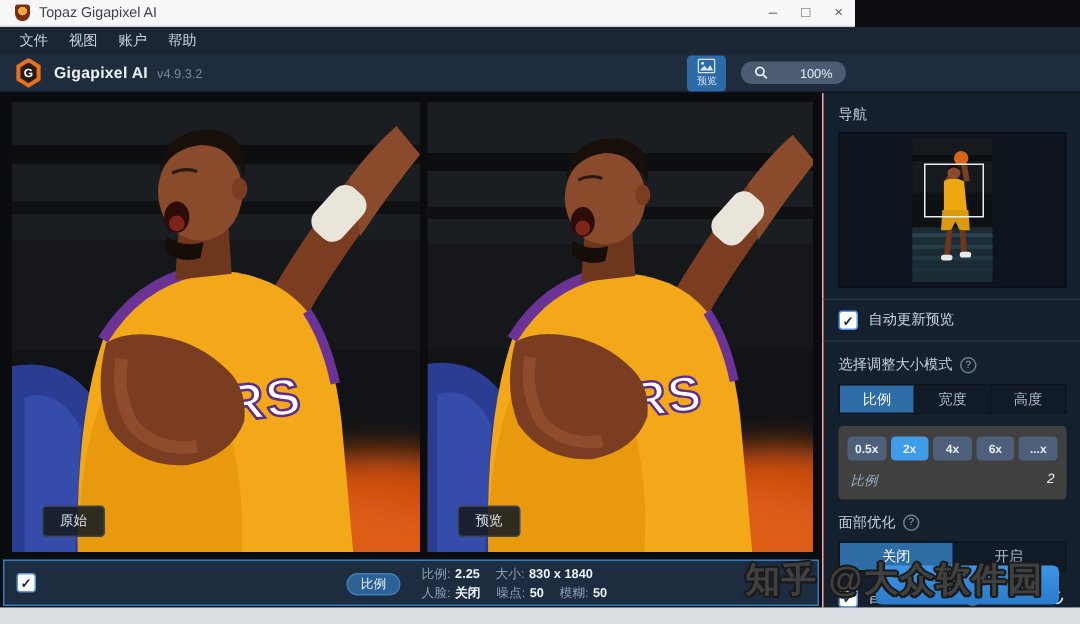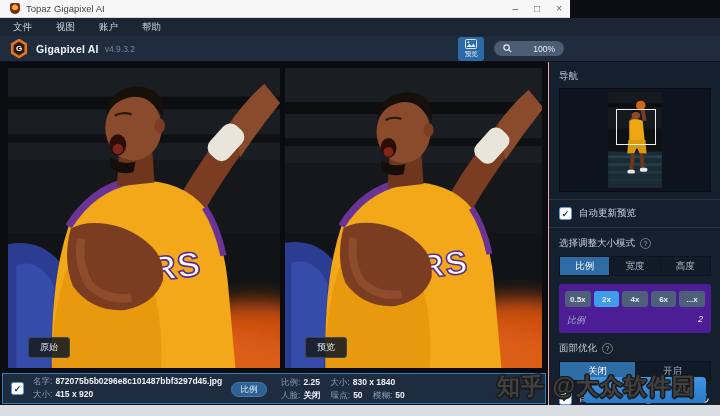--- a/index.html
+++ b/index.html
@@ -9,21 +9,21 @@
 
   
   .titlebar { position: absolute; left: 0; top: 0; width: 570px; height: 18px; background: #f7f7f7; display: flex; align-items: center; justify-content: space-between; padding: 0 8px 0 10px; border-bottom: 1px solid #d7d7d7; }
   .tb-left { display: flex; align-items: center; gap: 6px; }
   .app-icon { width: 10px; height: 11px; background: radial-gradient(circle at 50% 40%, #f2a93c 0 35%, #7a2d12 36% 100%); border-radius: 2px 2px 45% 45%; display: inline-block; }
   .tb-title { font-size: 9.5px; color: #3f444a; }
   .tb-controls { display: flex; gap: 16px; }
   .tb-btn { font-size: 10px; color: #5a5f66; line-height: 14px; cursor: default; }
 
   
-  .menubar { position: absolute; left: 0; top: 18px; width: 720px; height: 18px; background: #1c2534; display: flex; align-items: center; gap: 24px; padding-left: 13px; }
+  .menubar { position: absolute; left: 0; top: 18px; width: 720px; height: 18px; background: #1c2534; display: flex; align-items: center; gap: 14px; padding-left: 13px; }
   .menu-item { font-size: 9.5px; color: #c9d4e0; }
 
   
   .toolbar { position: absolute; left: 0; top: 36px; width: 720px; height: 26px; background: #1f2c3e; display: flex; align-items: center; padding: 0 10px; border-bottom: 1px solid #0d1218; }
   .logo-hex { width: 18px; height: 20px; background: #e8721c; clip-path: polygon(50% 0, 95% 25%, 95% 75%, 50% 100%, 5% 75%, 5% 25%); display: flex; align-items: center; justify-content: center; margin-right: 8px; }
   .logo-inner { width: 12px; height: 14px; background: #261a12; clip-path: polygon(50% 0, 95% 25%, 95% 75%, 50% 100%, 5% 75%, 5% 25%); color: #fff; font-size: 8px; font-weight: bold; display: flex; align-items: center; justify-content: center; }
   .app-name { font-size: 10.5px; color: #eef2f6; font-weight: bold; margin-right: 6px; letter-spacing: .2px; }
   .app-version { font-size: 8.5px; color: #77879a; }
   .toolbar-right { margin-left: auto; display: flex; align-items: center; gap: 10px; margin-right: 146px; }
   .preview-btn { width: 26px; height: 24px; background: #2d6aa8; border-radius: 3px; display: flex; flex-direction: column; align-items: center; justify-content: center; gap: 1px; cursor: pointer; }
@@ -51,21 +51,21 @@
   .check-row { display: flex; align-items: center; gap: 7px; margin-top: 7px; }
   .checkbox { width: 13px; height: 13px; background: #fdfdfd; border: 1px solid #5b99d6; border-radius: 2.5px; display: flex; align-items: center; justify-content: center; font-size: 9px; font-weight: bold; color: #182f47; cursor: pointer; }
   .check-label { font-size: 9.5px; color: #cdd7e1; }
   .section-head { display: flex; align-items: center; gap: 5px; margin-top: 9px; }
   .section-title { font-size: 9.5px; color: #c3cfdb; }
   .help-icon { width: 11px; height: 11px; border: 1px solid #6d7f93; border-radius: 50%; font-size: 7px; color: #9fb1c3; display: flex; align-items: center; justify-content: center; cursor: pointer; }
   .tabs { display: flex; width: 152px; height: 20px; margin-top: 6px; background: #111b28; border: 1px solid #0c141d; }
   .tab { flex: 1; display: flex; align-items: center; justify-content: center; font-size: 9.5px; color: #aebbc9; border-right: 1px solid #0c141d; cursor: pointer; }
   .tab:last-child { border-right: none; }
   .tab.active { background: #2e6ca6; color: #fff; }
-  .scale-panel { width: 152px; margin-top: 8px; background: #4c1d95; border-radius: 3px; padding: 7px 6px 6px 6px; }
+  .scale-panel { width: 152px; margin-top: 8px; background: #404040; border-radius: 3px; padding: 7px 6px 6px 6px; }
   .scale-row { display: flex; gap: 3px; }
   .scale-btn { flex: 1; height: 16px; background: #4e5f7a; border-radius: 3px; font-size: 8px; font-weight: bold; color: #e8eef5; display: flex; align-items: center; justify-content: center; cursor: pointer; }
   .scale-btn.active { background: #3e9ce8; }
   .scale-caption-row { display: flex; justify-content: space-between; margin-top: 7px; padding: 0 2px; }
   .scale-caption { font-size: 9px; font-style: italic; color: #9db0c2; }
   .scale-value { font-size: 9px; font-style: italic; color: #e9eff5; }
   .toggle { display: flex; width: 152px; height: 20px; margin-top: 6px; background: #111b28; border: 1px solid #0c141d; }
   .toggle-opt { flex: 1; display: flex; align-items: center; justify-content: center; font-size: 9.5px; color: #aebbc9; cursor: pointer; }
   .toggle-opt.active { background: #2e6ca6; color: #fff; }
   .detect-row { display: flex; align-items: center; gap: 7px; margin-top: 11px; }
@@ -274,24 +274,20 @@
                 <path d="M9.2 5.5 A3.7 3.7 0 1 1 5.5 1.8" fill="none" stroke="#d7dee6" stroke-width="1.3"></path>
                 <path d="M5.5 0 L8 1.8 L5.5 3.6 Z" fill="#d7dee6"></path>
               </svg>
           </span>
         </div>
       </div>
     </div>
 
     <div class="filebar">
       <span class="checkbox">✓</span>
-      <div class="file-info">
-        <div class="info-line"><span>名字:</span><b>872075b5b0296e8c101487bbf3297d45.jpg</b></div>
-        <div class="info-line"><span>大小:</span><b>415 x 920</b></div>
-      </div>
       <div class="scale-pill">比例</div>
       <div class="stats">
         <div class="info-line">
           <span>比例:</span><b>2.25</b>
           <span>大小:</span><b>830 x 1840</b>
         </div>
         <div class="info-line">
           <span>人脸:</span><b>关闭</b>
           <span>噪点:</span><b>50</b>
           <span>模糊:</span><b>50</b>

